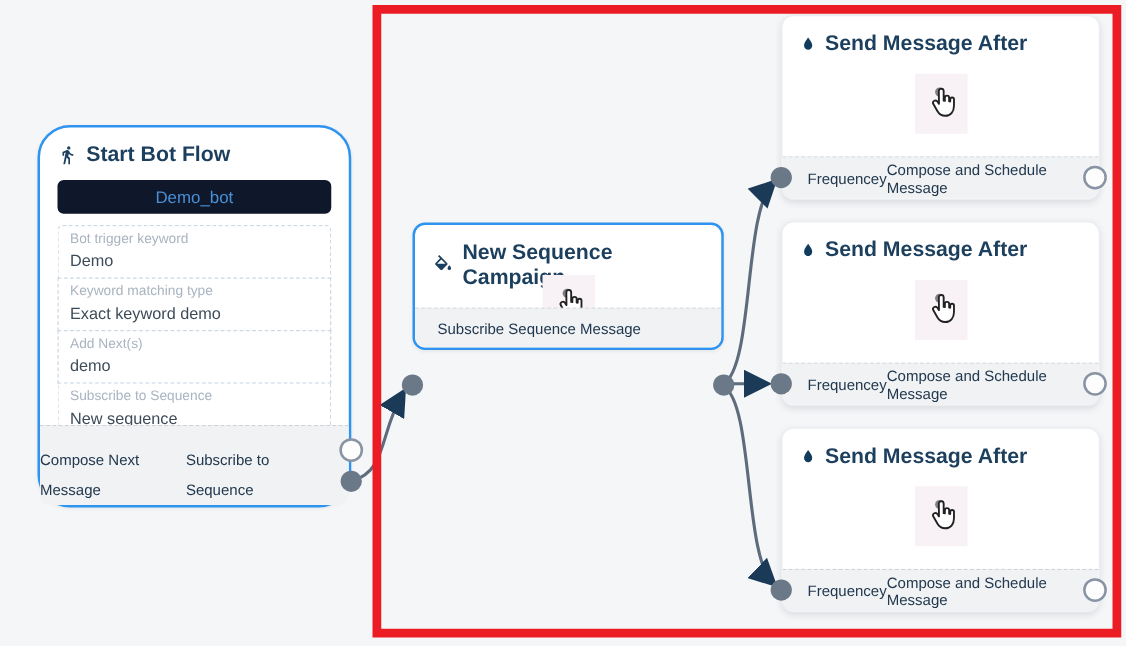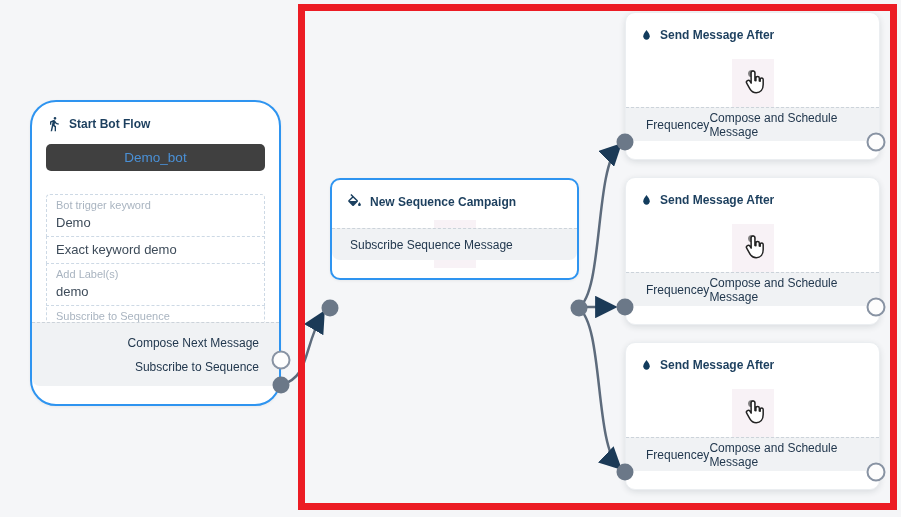--- a/index.html
+++ b/index.html
@@ -5,30 +5,30 @@
   html,body{margin:0;padding:0;}
   body{
     width:901px;height:517px;position:relative;overflow:hidden;
     background:#f5f6f8;
     font-family:"Liberation Sans",sans-serif;
   }
   .node{position:absolute;background:#ffffff;border-radius:10px;box-sizing:border-box;z-index:1;}
   .node.blue-border{border:2px solid #2e94f0;box-shadow:0 1px 3px rgba(0,0,0,.06);}
   .node.card{border:1px solid #ebeef1;box-shadow:0 2px 6px rgba(25,39,52,.12);}
   .node-header{display:flex;align-items:center;gap:7px;padding:12px 14px 6px;
-    font-size:12px;font-weight:700;color:#1c3f5e;line-height:20px;}
+    font-size:17px;font-weight:700;color:#1c3f5e;line-height:20px;}
   .node-header svg{flex:0 0 auto;}
-  .node-footer{position:absolute;left:0;right:0;bottom:18px;background:#f0f2f4;
+  .node-footer{position:absolute;left:0;right:0;bottom:0;background:#f0f2f4;
     border-top:1px dashed #ccd3da;border-radius:0 0 8px 8px;box-sizing:border-box;
     font-size:12px;color:#22384e;}
-  .footer-row-right{display:flex;flex-direction:column;justify-content:center;
+  .footer-row-right{display:flex;flex-direction:row;justify-content:center;
     align-items:flex-end;height:64px;padding-right:20px;}
   .footer-row-right span{line-height:24px;}
   .footer-split{display:flex;align-items:center;justify-content:space-between;}
-  .demo-btn{margin:4px 14px 24px;background:#404040;color:#4a90d6;font-size:13.5px;
+  .demo-btn{margin:4px 14px 10px;background:#0f172a;color:#4a90d6;font-size:13.5px;
     text-align:center;padding:6px 0;border-radius:5px;cursor:pointer;}
   .fields{margin:0 14px;}
   .field{border:1px dashed #cdd9e5;margin-top:-1px;padding:4px 9px 5px;background:#fff;}
   .field:first-child{border-radius:4px 4px 0 0;}
   .field:last-child{border-radius:0 0 4px 4px;}
   .f-label{font-size:11px;color:#a9b4c0;margin-bottom:2px;line-height:13px;}
   .f-value{font-size:13px;color:#3d4b59;line-height:17px;}
   .hand-wrap{position:absolute;left:50%;transform:translateX(-50%);
     width:42px;height:48px;background:#f8f2f6;display:flex;align-items:center;justify-content:center;}
   .edges{position:absolute;left:0;top:0;z-index:5;pointer-events:none;}
@@ -47,28 +47,30 @@
     </span>
     <span>Start Bot Flow</span>
   </div>
   <div class="demo-btn">Demo_bot</div>
   <div class="fields">
     <div class="field">
       <div class="f-label">Bot trigger keyword</div>
       <div class="f-value">Demo</div>
     </div>
     <div class="field">
+      <div class="f-label">Keyword matching type</div>
       <div class="f-value">Exact keyword demo</div>
     </div>
     <div class="field">
-      <div class="f-label">Add Label(s)</div>
+      <div class="f-label">Add Next(s)</div>
       <div class="f-value">demo</div>
     </div>
     <div class="field">
       <div class="f-label">Subscribe to Sequence</div>
+      <div class="f-value">New sequence</div>
     </div>
   </div>
   <div class="node-footer footer-row-right">
     <span>Compose Next Message</span>
     <span>Subscribe to Sequence</span>
   </div>
 </div>
 
 <div class="node blue-border" style="left:330px;top:178px;width:249px;height:102px;">
   <div class="node-header">

